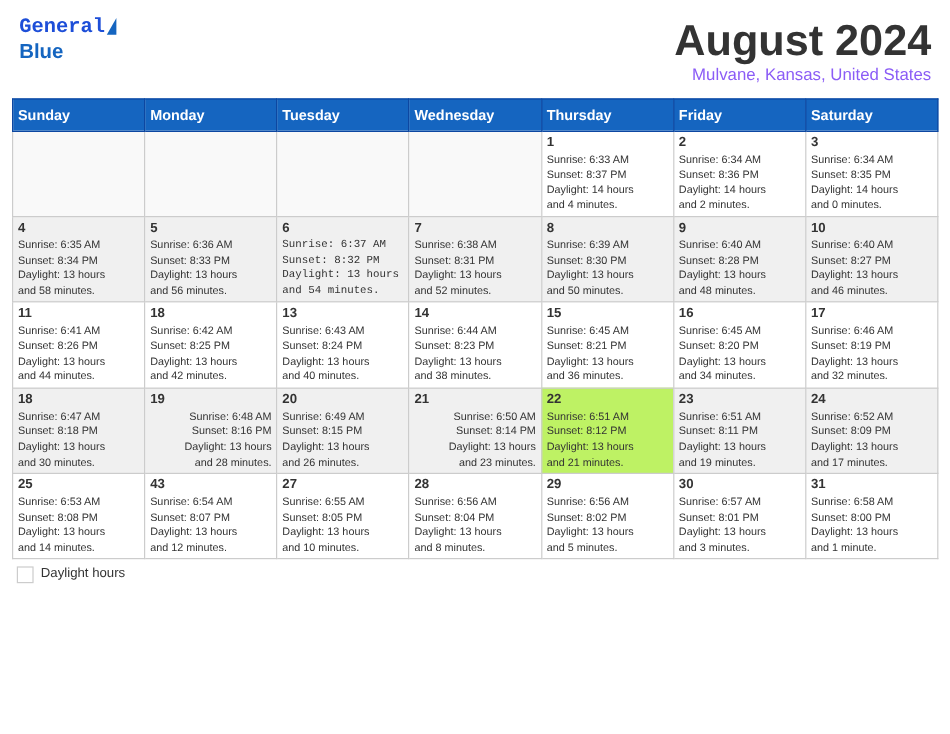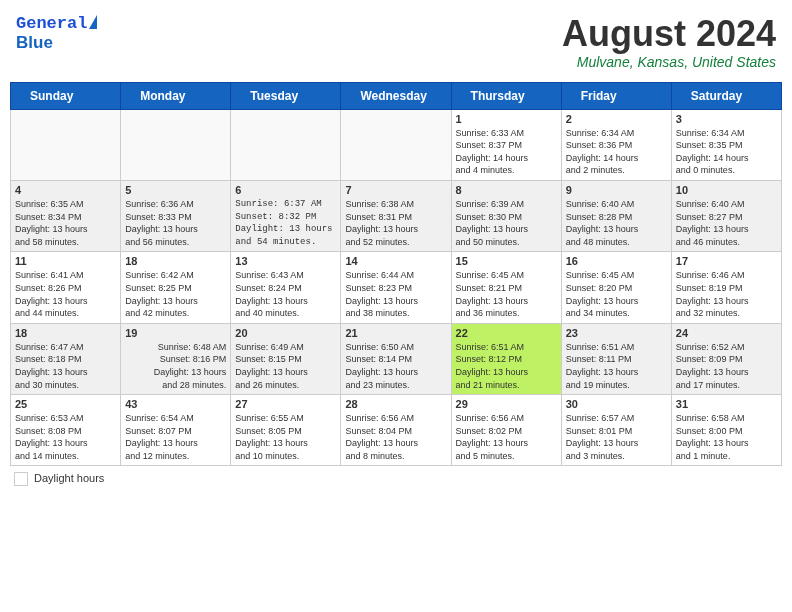--- a/index.html
+++ b/index.html
@@ -26,34 +26,33 @@
       text-align: right;
     }
     .month-year {
       font-size: 36px;
       font-weight: bold;
       color: #333;
       line-height: 1.1;
     }
     .location {
       font-size: 14px;
-      color: #15803d;
-      font-style: italic;
+      color: #8b5cf6;
     }
     .calendar {
       width: 100%;
       border-collapse: collapse;
       border: 1px solid #ccc;
     }
     .calendar th {
       background: #1565c0;
       color: #fff;
       font-size: 12px;
       font-weight: bold;
-      padding: 6px 19px;
+      padding: 6px 4px;
       text-align: left;
       border: 1px solid #0d47a1;
     }
     .calendar td {
       width: 14.28%;
       vertical-align: top;
       border: 1px solid #ccc;
       padding: 3px 4px;
       min-height: 80px;
       font-size: 9.5px;
@@ -300,21 +299,21 @@
         </td>
         <td style="background: rgb(240, 240, 240);">
           <span class="day-num">20</span>
           <div class="day-info" style="white-space: pre-line;">Sunrise: 6:49 AM
 Sunset: 8:15 PM
 Daylight: 13 hours
 and 26 minutes.</div>
         </td>
         <td style="background: rgb(240, 240, 240);">
           <span class="day-num">21</span>
-          <div class="day-info" style="white-space: pre-line;">Sunrise: 6:50 AM
+          <div class="day-info" style="white-space: pre-line; text-align: right;">Sunrise: 6:50 AM
 Sunset: 8:14 PM
 Daylight: 13 hours
 and 23 minutes.</div>
         </td>
         <td style="background: #bef264;">
           <span class="day-num">22</span>
           <div class="day-info" style="white-space: pre-line;">Sunrise: 6:51 AM
 Sunset: 8:12 PM
 Daylight: 13 hours
 and 21 minutes.</div>

